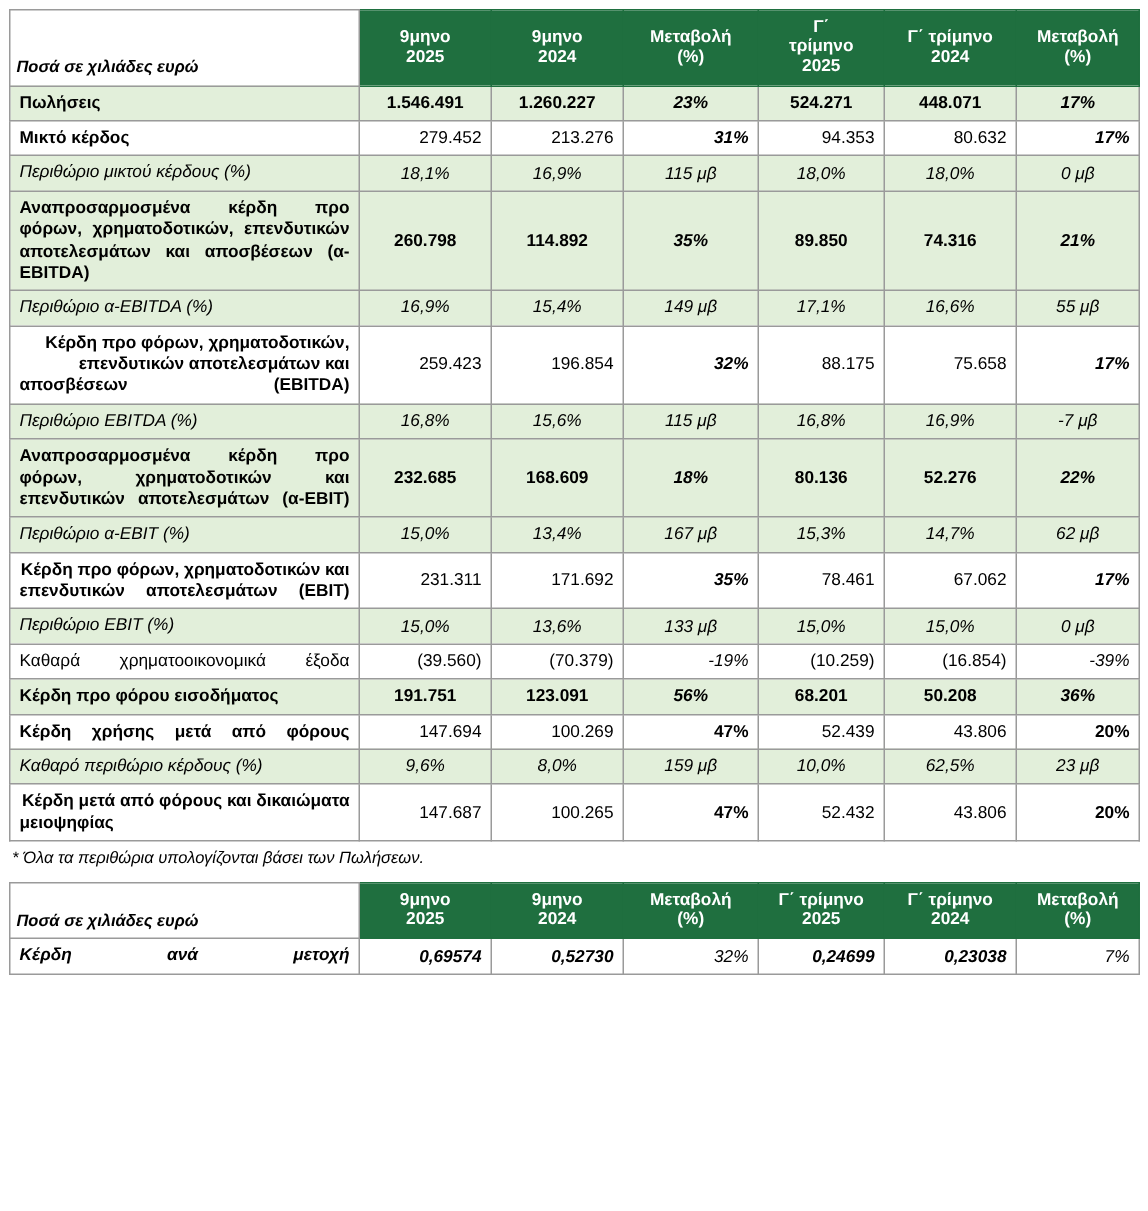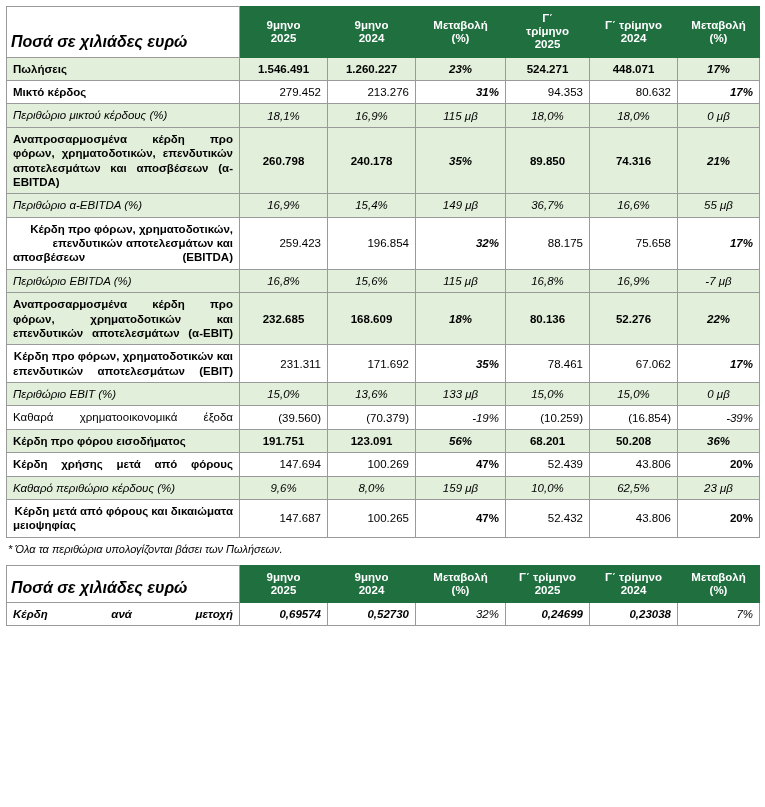--- a/index.html
+++ b/index.html
@@ -52,21 +52,21 @@
   }
   thead th.corner {
     background: #ffffff;
     color: #000000;
     font-style: italic;
     font-weight: bold;
     text-align: left;
     vertical-align: bottom;
     border: 1px solid #9a9a9a;
     padding-bottom: 5px;
-    font-size: 16px;
+    font-size: 11px;
   }
   
   col.c0 { width: 233px; }
   col.c1 { width: 88px; }
   col.c2 { width: 88px; }
   col.c3 { width: 90px; }
   col.c4 { width: 84px; }
   col.c5 { width: 88px; }
   col.c6 { width: 82px; }
 
@@ -163,32 +163,32 @@
           <td class="num italic">18,1%</td>
           <td class="num italic">16,9%</td>
           <td class="num italic italic">115 μβ</td>
           <td class="num italic">18,0%</td>
           <td class="num italic">18,0%</td>
           <td class="num italic italic">0 μβ</td>
         </tr>
         <tr class="green-row">
           <td class="label bold">Αναπροσαρμοσμένα κέρδη προ φόρων, χρηματοδοτικών, επενδυτικών αποτελεσμάτων και αποσβέσεων (α-EBITDA)</td>
           <td class="num bold">260.798</td>
-          <td class="num bold">240.178</td>
+          <td class="num bold">114.892</td>
           <td class="num italic bold">35%</td>
           <td class="num bold">89.850</td>
           <td class="num bold">74.316</td>
           <td class="num italic bold">21%</td>
         </tr>
         <tr class="green-row">
           <td class="label nojust italic">Περιθώριο α-EBITDA (%)</td>
           <td class="num italic">16,9%</td>
           <td class="num italic">15,4%</td>
           <td class="num italic italic">149 μβ</td>
-          <td class="num italic">36,7%</td>
+          <td class="num italic">17,1%</td>
           <td class="num italic">16,6%</td>
           <td class="num italic italic">55 μβ</td>
         </tr>
         <tr class="white-row">
           <td class="label bold">Κέρδη προ φόρων, χρηματοδοτικών, επενδυτικών αποτελεσμάτων και αποσβέσεων (EBITDA)</td>
           <td class="num">259.423</td>
           <td class="num">196.854</td>
           <td class="num italic bold">32%</td>
           <td class="num">88.175</td>
           <td class="num">75.658</td>
@@ -204,20 +204,29 @@
           <td class="num italic italic">-7 μβ</td>
         </tr>
         <tr class="green-row">
           <td class="label bold">Αναπροσαρμοσμένα κέρδη προ φόρων, χρηματοδοτικών και επενδυτικών αποτελεσμάτων (α-EBIT)</td>
           <td class="num bold">232.685</td>
           <td class="num bold">168.609</td>
           <td class="num italic bold">18%</td>
           <td class="num bold">80.136</td>
           <td class="num bold">52.276</td>
           <td class="num italic bold">22%</td>
+        </tr>
+        <tr class="green-row">
+          <td class="label nojust italic">Περιθώριο α-EBIT (%)</td>
+          <td class="num italic">15,0%</td>
+          <td class="num italic">13,4%</td>
+          <td class="num italic italic">167 μβ</td>
+          <td class="num italic">15,3%</td>
+          <td class="num italic">14,7%</td>
+          <td class="num italic italic">62 μβ</td>
         </tr>
         <tr class="white-row">
           <td class="label bold">Κέρδη προ φόρων, χρηματοδοτικών και επενδυτικών αποτελεσμάτων (EBIT)</td>
           <td class="num">231.311</td>
           <td class="num">171.692</td>
           <td class="num italic bold">35%</td>
           <td class="num">78.461</td>
           <td class="num">67.062</td>
           <td class="num italic bold">17%</td>
         </tr>

